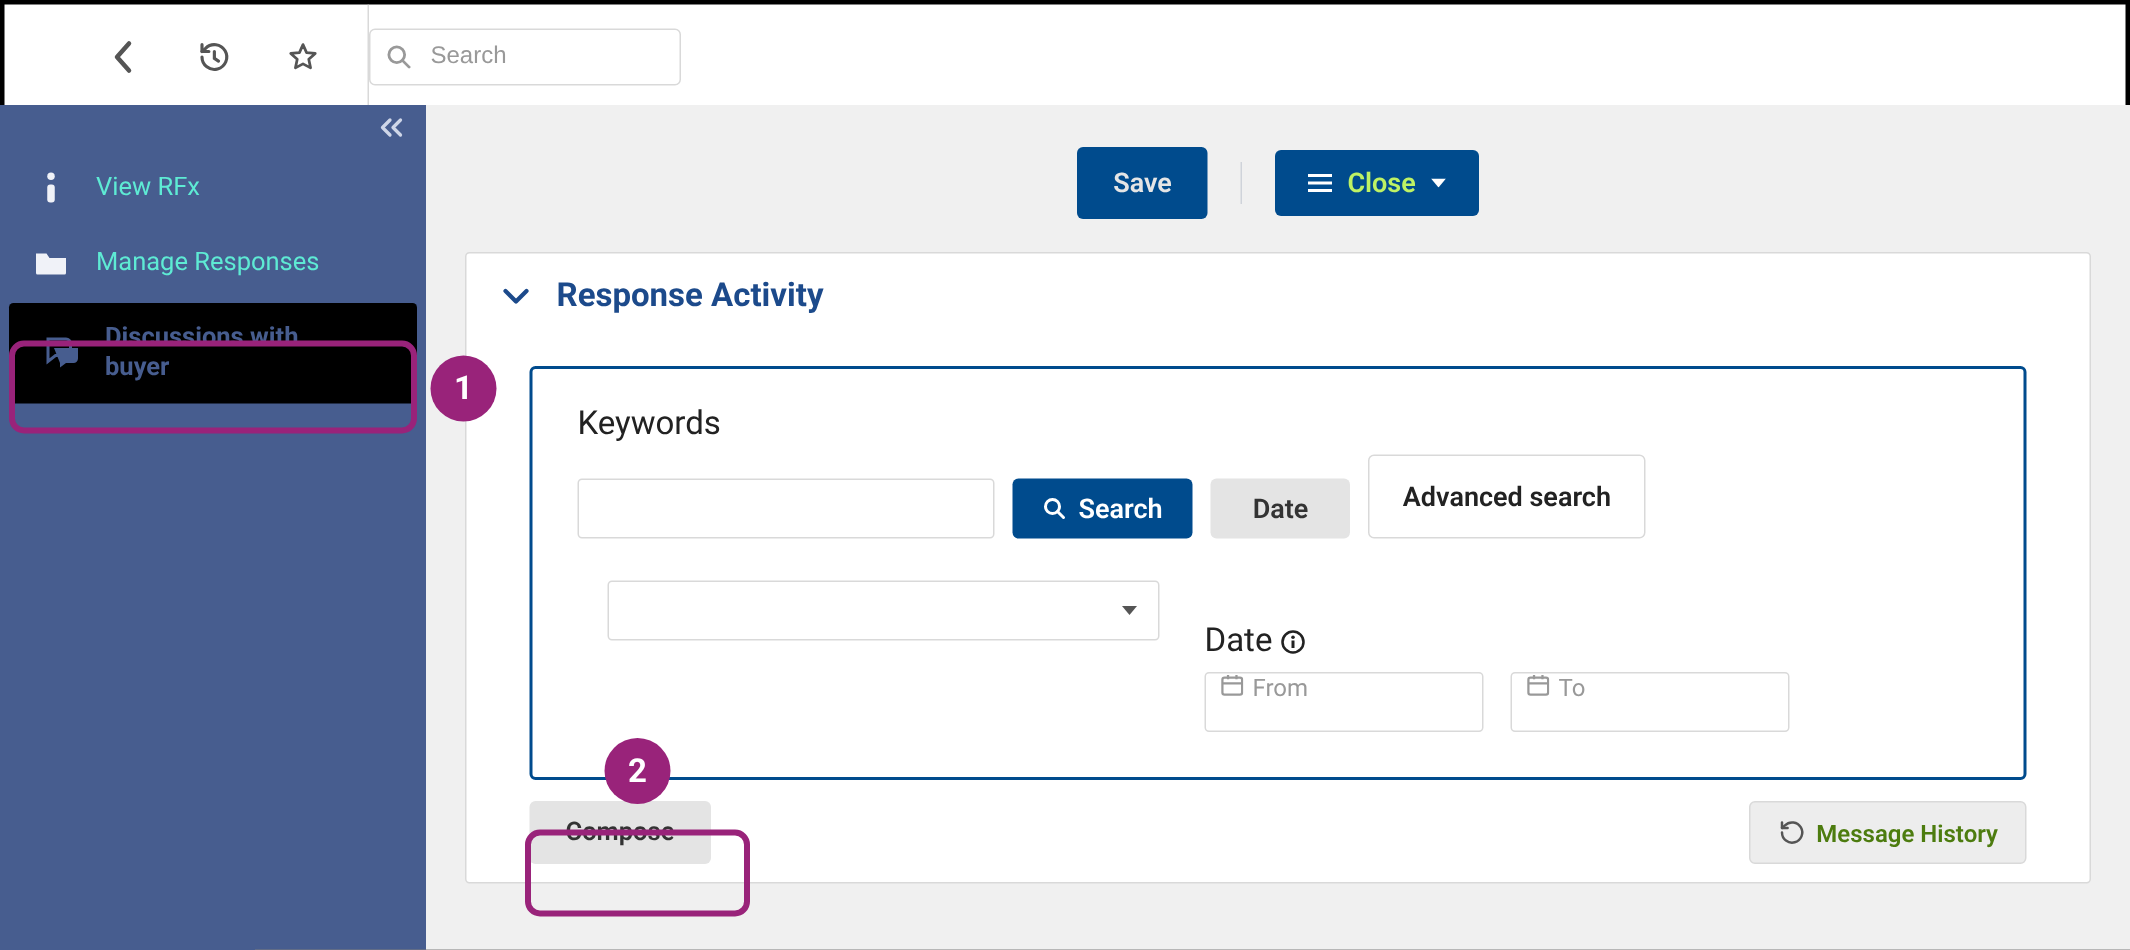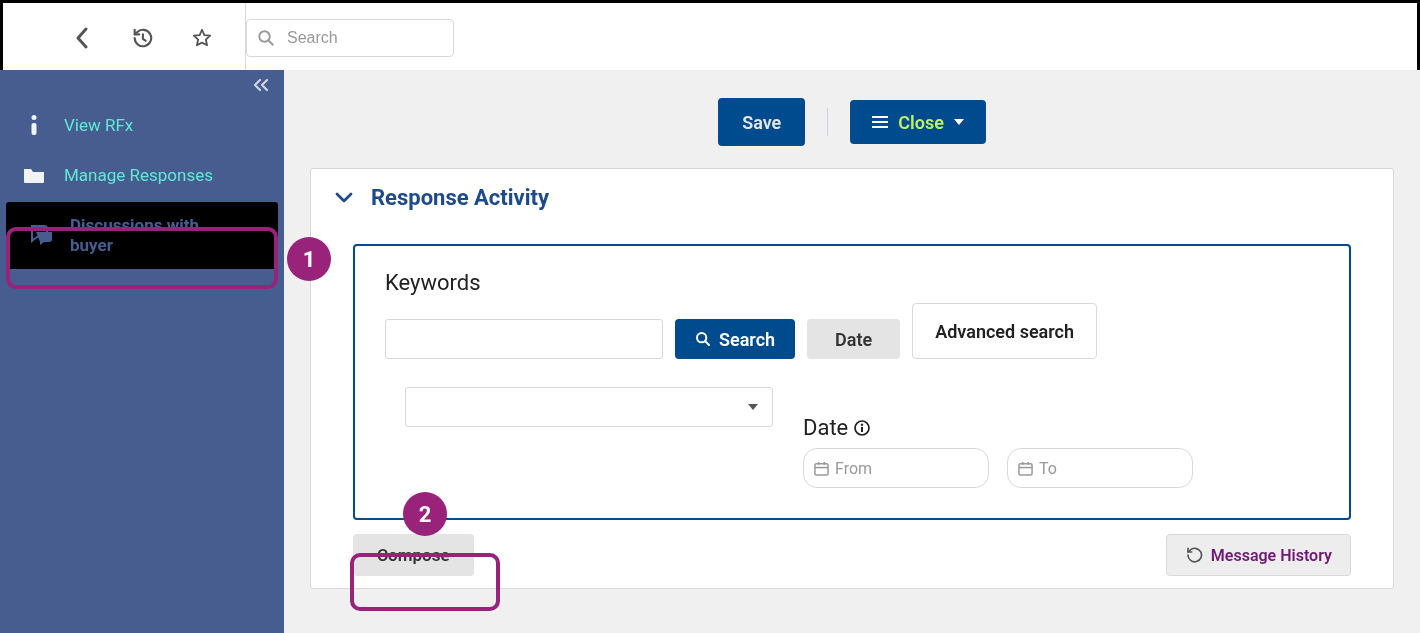--- a/index.html
+++ b/index.html
@@ -56,25 +56,25 @@
   .kw-input{width:278px;height:40px;border:1px solid var(--line);border-radius:3px;padding:0 10px;font-size:15px;}
   .btn-search{background:var(--navy-dark);color:#fff;height:40px;padding:0 20px;gap:8px;}
   .btn-reset{background:#e4e4e4;color:#333;height:40px;padding:0 28px;}
   .btn-adv{background:#fff;border:1px solid var(--line);color:#222;height:56px;padding:0 22px;}
   .row2{display:flex;gap:30px;margin-top:28px;}
   .col-type{flex:0 0 auto;padding-left:20px;}
   .type-select{width:368px;height:40px;border:1px solid var(--line);border-radius:3px;background:#fff;display:flex;align-items:center;justify-content:flex-end;padding:0 14px;color:#555;cursor:pointer;}
   .col-date{flex:0 0 auto;}
   .date-head{display:flex;align-items:center;gap:6px;margin-top:28px;}
   .date-inputs{display:flex;gap:18px;}
-  .date-input{width:186px;height:40px;border:1px solid var(--line);border-radius:14px;display:flex;align-items:center;gap:6px;padding:0 10px;color:#999;font-size:16px;cursor:text;}
+  .date-input{width:186px;height:40px;border:1px solid var(--line);border-radius:3px;display:flex;gap:6px;padding:0 10px;color:#999;font-size:16px;cursor:text;}
 
   .bottom-row{display:flex;justify-content:space-between;margin:14px 42px 12px 42px;}
   .btn-compose{background:#e4e4e4;color:#333;height:42px;padding:0 24px;font-size:17px;}
-  .btn-history{background:#ededed;color:#701a75;height:42px;padding:0 18px;font-size:16px;gap:8px;border:1px solid var(--line);}
+  .btn-history{background:#ededed;color:#4d7c0f;height:42px;padding:0 18px;font-size:16px;gap:8px;border:1px solid var(--line);}
 
   
   .marker{position:absolute;border:4px solid var(--marker);border-radius:10px;pointer-events:none;z-index:30;}
   .badge{position:absolute;width:44px;height:44px;border-radius:50%;background:var(--marker);color:#fff;display:flex;align-items:center;justify-content:center;font-size:22px;font-weight:700;z-index:31;pointer-events:none;}
 
   svg{display:block;}
 </style>
 </head>
 <body>
 

